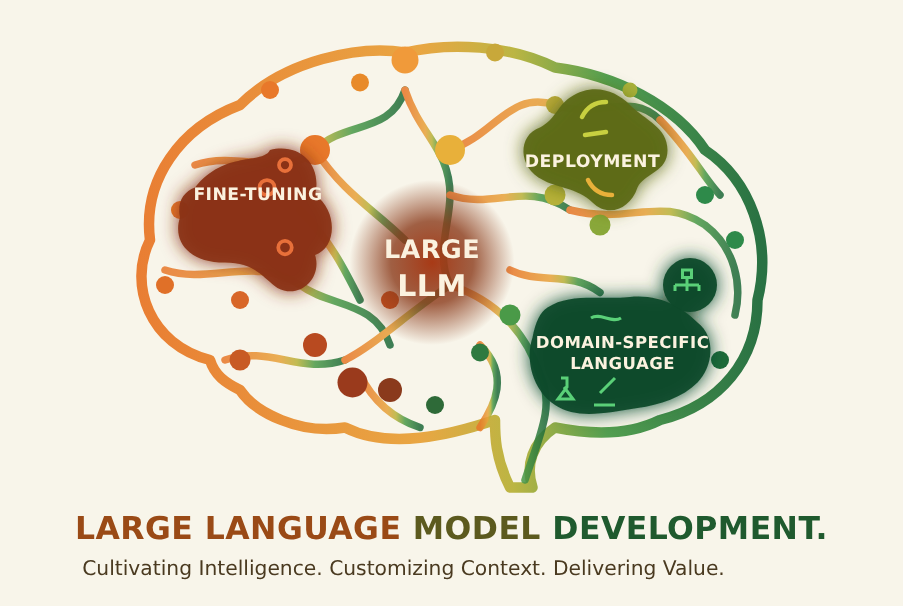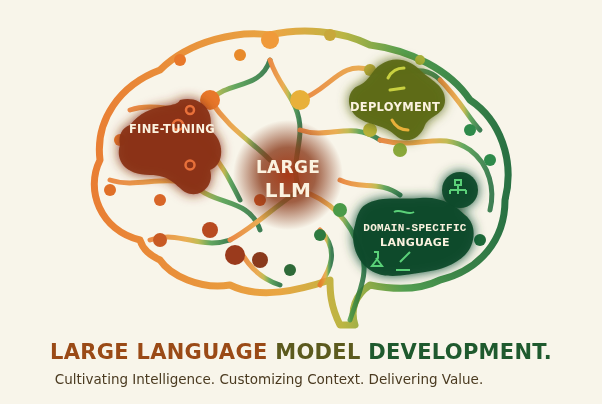--- a/index.html
+++ b/index.html
@@ -118,21 +118,21 @@
     <path d="M394,212 C400,208 408,216 414,212"></path>
     <path d="M374,252 L378,252 L378,258 L372,266 L382,266 L376,258"></path>
     <path d="M400,262 L410,252 M396,270 L410,270"></path>
   </g>
 </svg>
 
 <div class="label" style="left:122px;top:122px;width:100px;font-size:11.5px;">FINE-TUNING</div>
 
 <div class="label" style="left:343px;top:100px;width:104px;font-size:11.5px;">DEPLOYMENT</div>
 
-<div class="label" style="left:350px;top:222px;width:130px;font-size:11px;font-family:Liberation Mono, monospace;">DOMAIN-SPECIFIC</div>
+<div class="label" style="left:350px;top:222px;width:130px;font-size:11px;">DOMAIN-SPECIFIC</div>
 <div class="label" style="left:350px;top:236px;width:130px;font-size:11px;">LANGUAGE</div>
 
 <div class="label" style="left:248px;top:157px;width:80px;font-size:17px;">LARGE</div>
 <div class="label" style="left:248px;top:178px;width:80px;font-size:20px;">LLM</div>
 
 <div class="title"><span class="t1">LARGE LANGUAGE </span><span class="t2">MODEL </span><span class="t3">DEVELOPMENT.</span></div>
 
 <div class="subtitle">Cultivating Intelligence. Customizing Context. Delivering Value.</div>
 
 </body></html>

